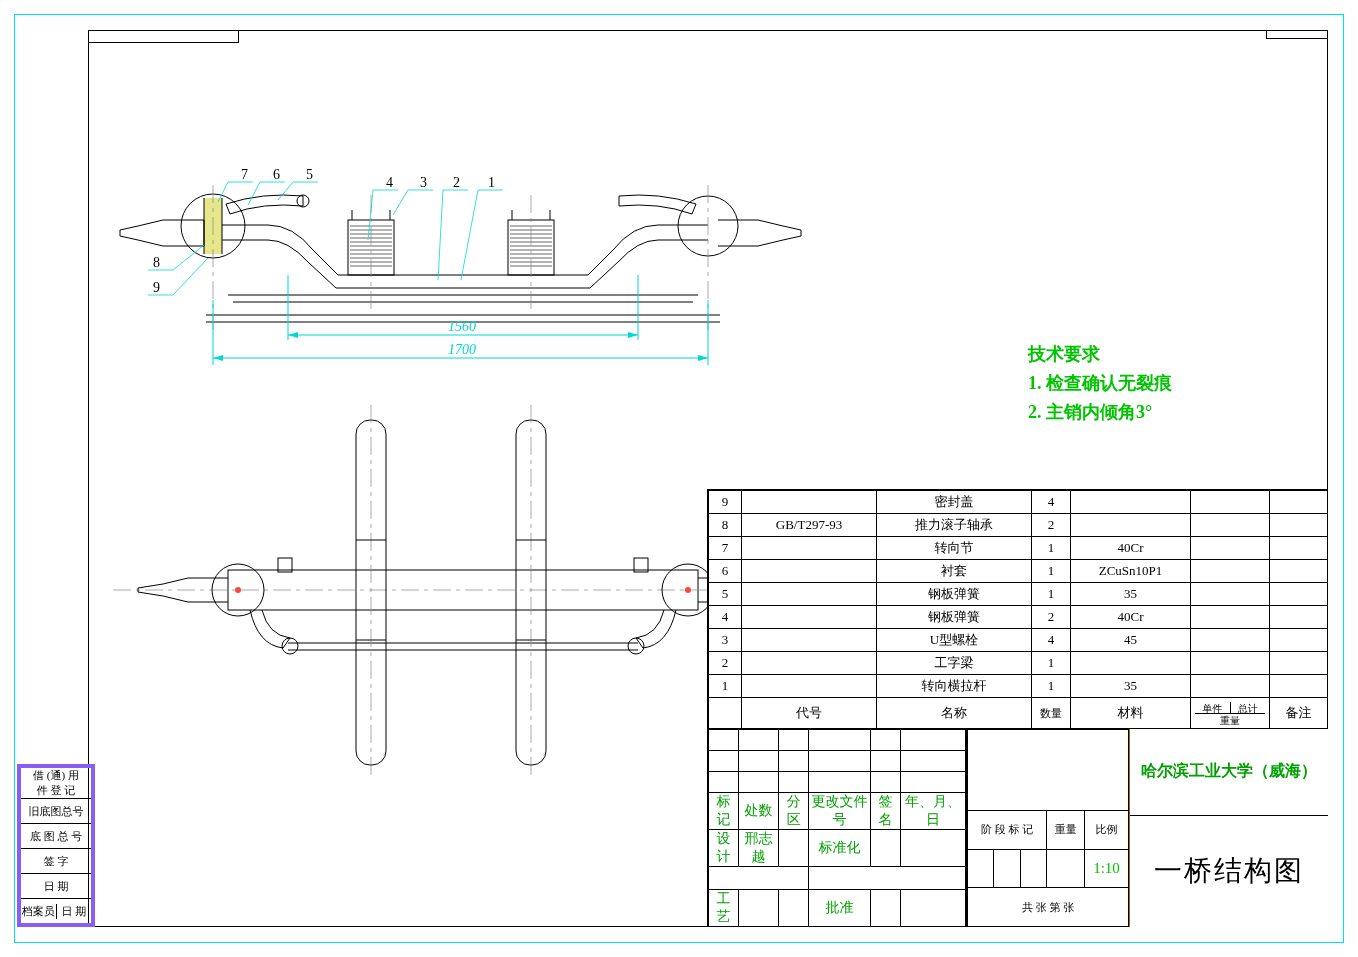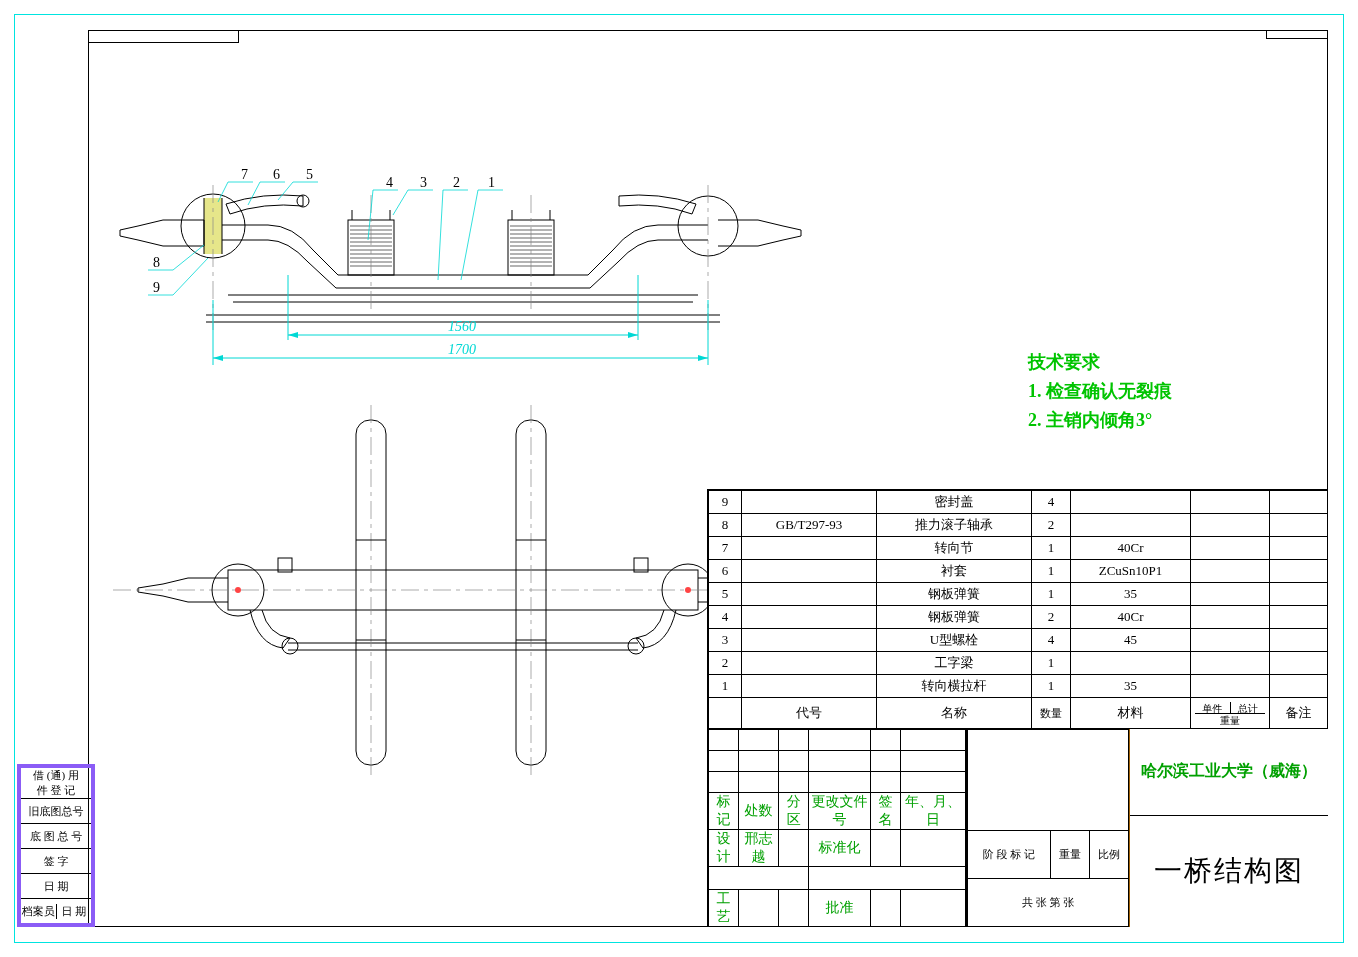--- a/index.html
+++ b/index.html
@@ -75,21 +75,21 @@
   .left-table .split > div {
     flex: 1;
     display:flex;align-items:center;justify-content:center;
   }
   .left-table .split > div + div { border-left: 1px solid #000; }
 
   
   .tech-req {
     position: absolute;
     left: 1028px;
-    top: 348px;
+    top: 340px;
     color: #00c400;
     font-size: 18px;
     font-weight: 600;
     line-height: 1.6;
   }
 
   
   .drawing {
     position: absolute;
     left: 88px;
@@ -522,20 +522,27 @@
         <table>
           <tbody>
               <tr style="height:48px">
                 <td colspan="5"></td>
               </tr>
           <tr class="green">
             <td colspan="3">阶 段 标 记</td>
             <td>重量</td>
             <td>比例</td>
           </tr>
+          <tr>
+            <td></td>
+                <td></td>
+                <td></td>
+                <td></td>
+            <td style="color:#00c400;font-size:15px">1:10</td>
+          </tr>
           <tr class="green">
             <td colspan="5">共    张  第    张</td>
           </tr>
         </tbody>
           </table>
       </div>
 
       <div class="lower-right">
         <div class="org">哈尔滨工业大学（威海）</div>
         <div class="title">一桥结构图</div>

